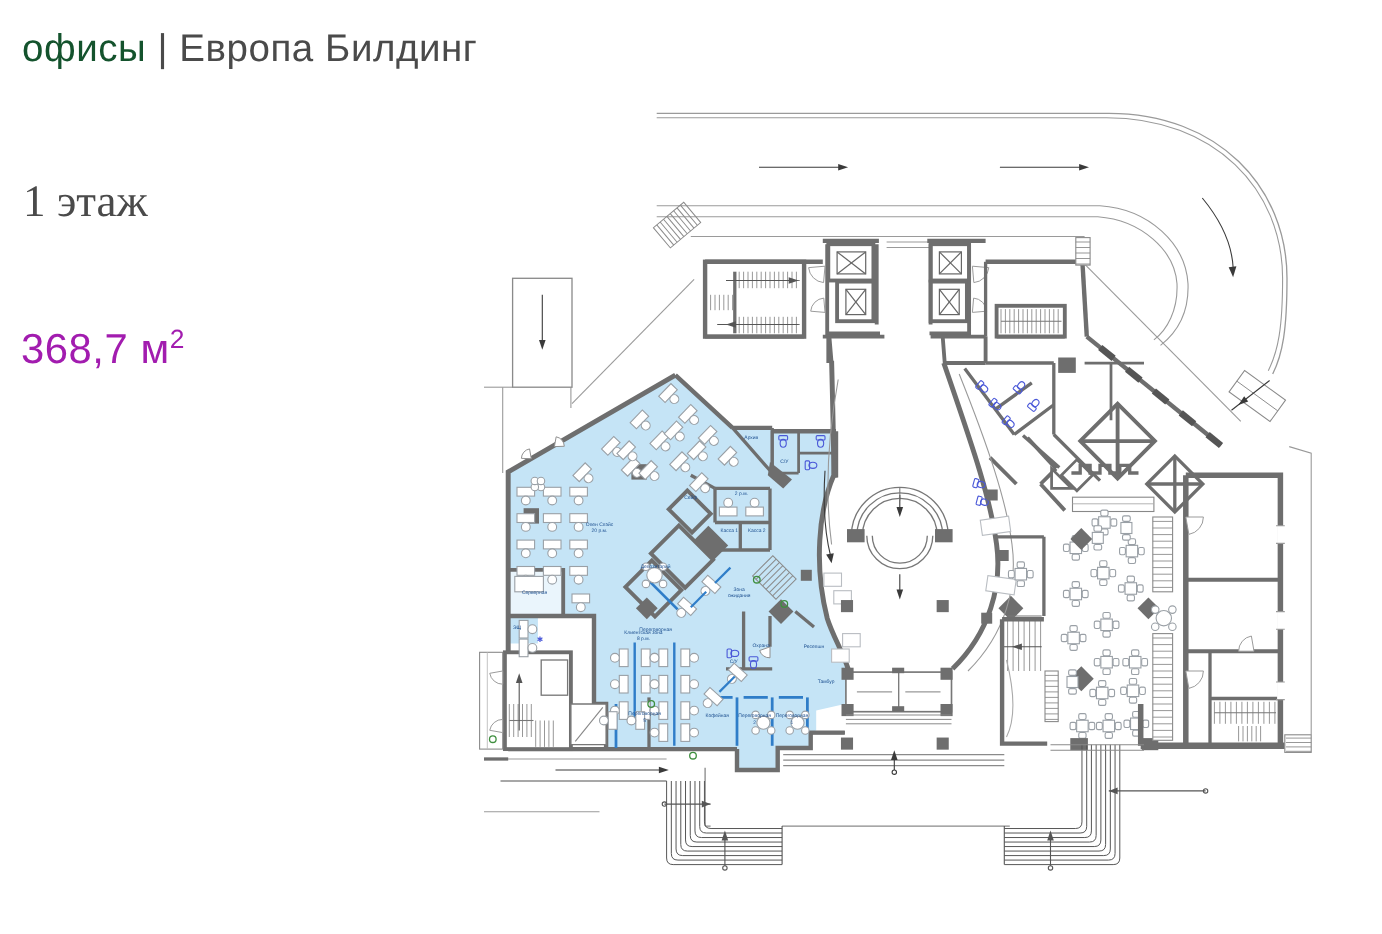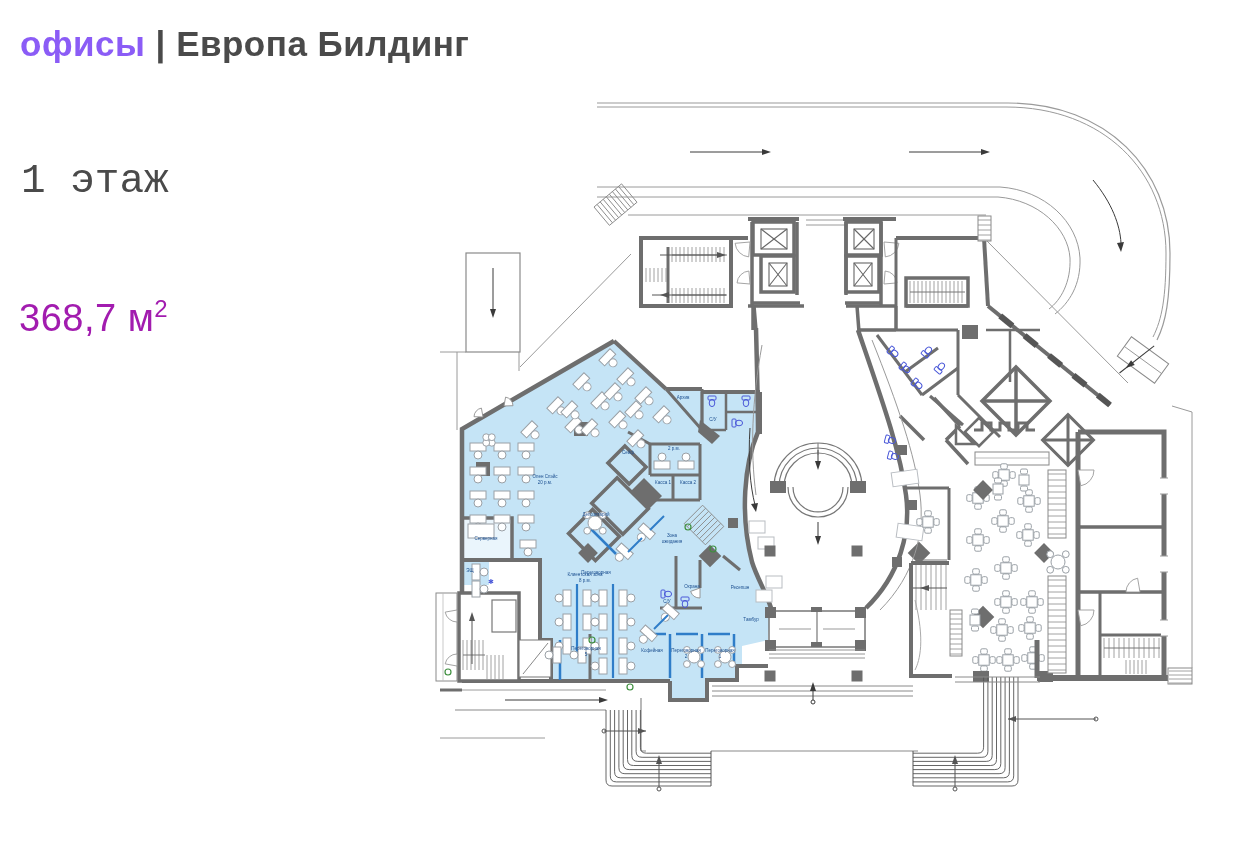--- a/index.html
+++ b/index.html
@@ -1,17 +1,17 @@
 <!DOCTYPE html>
 <html><head><meta charset="utf-8"><style>
 html,body{margin:0;padding:0;width:1256px;height:849px;background:#fff;overflow:hidden}
 .hdr{position:absolute;left:20px;top:24px;font-family:"Liberation Sans",sans-serif;font-size:35px;color:#3b3b3b;letter-spacing:0.5px}
-.hdr b{font-weight:700;color:#8b5cf6}
-.hdr span{font-weight:700;color:#4a4a4a}
-.floor{position:absolute;left:21px;top:158px;font-family:Liberation Mono, monospace;font-size:41px;font-weight:400;color:#4a4a4a}
+.hdr b{font-weight:400;color:#14532d}
+.hdr span{font-weight:400;color:#4a4a4a}
+.floor{position:absolute;left:21px;top:158px;font-family:Liberation Serif, serif;font-size:41px;font-weight:400;color:#4a4a4a}
 .area{position:absolute;left:19px;top:295px;font-family:"Liberation Sans",sans-serif;font-size:38px;font-weight:400;color:#a21caf;letter-spacing:0.5px}
 .area sup{font-size:24px}
 svg{position:absolute;left:0;top:0}
 </style></head><body>
 <svg width="1256" height="849" viewBox="0 0 1256 849">
 <rect width="1256" height="849" fill="white"></rect>
 <path d="M597,103 H1008 C1107,103 1170,170 1170,253 C1170,300 1166,322 1157,340" stroke="#9a9a9a" stroke-width="1.2" fill="none"></path>
 <path d="M597,107 H1006 C1104,107 1166,172 1166,253 C1166,298 1162,319 1153,337" stroke="#9a9a9a" stroke-width="1" fill="none"></path>
 <path d="M597,187 H1000 C1045,190 1078,222 1080,258 C1081,285 1069,303 1055,314" stroke="#9a9a9a" stroke-width="1" fill="none"></path>
 <path d="M597,197 H998 C1038,200 1068,228 1070,258 C1071,282 1061,300 1049,309" stroke="#9a9a9a" stroke-width="1" fill="none"></path>

